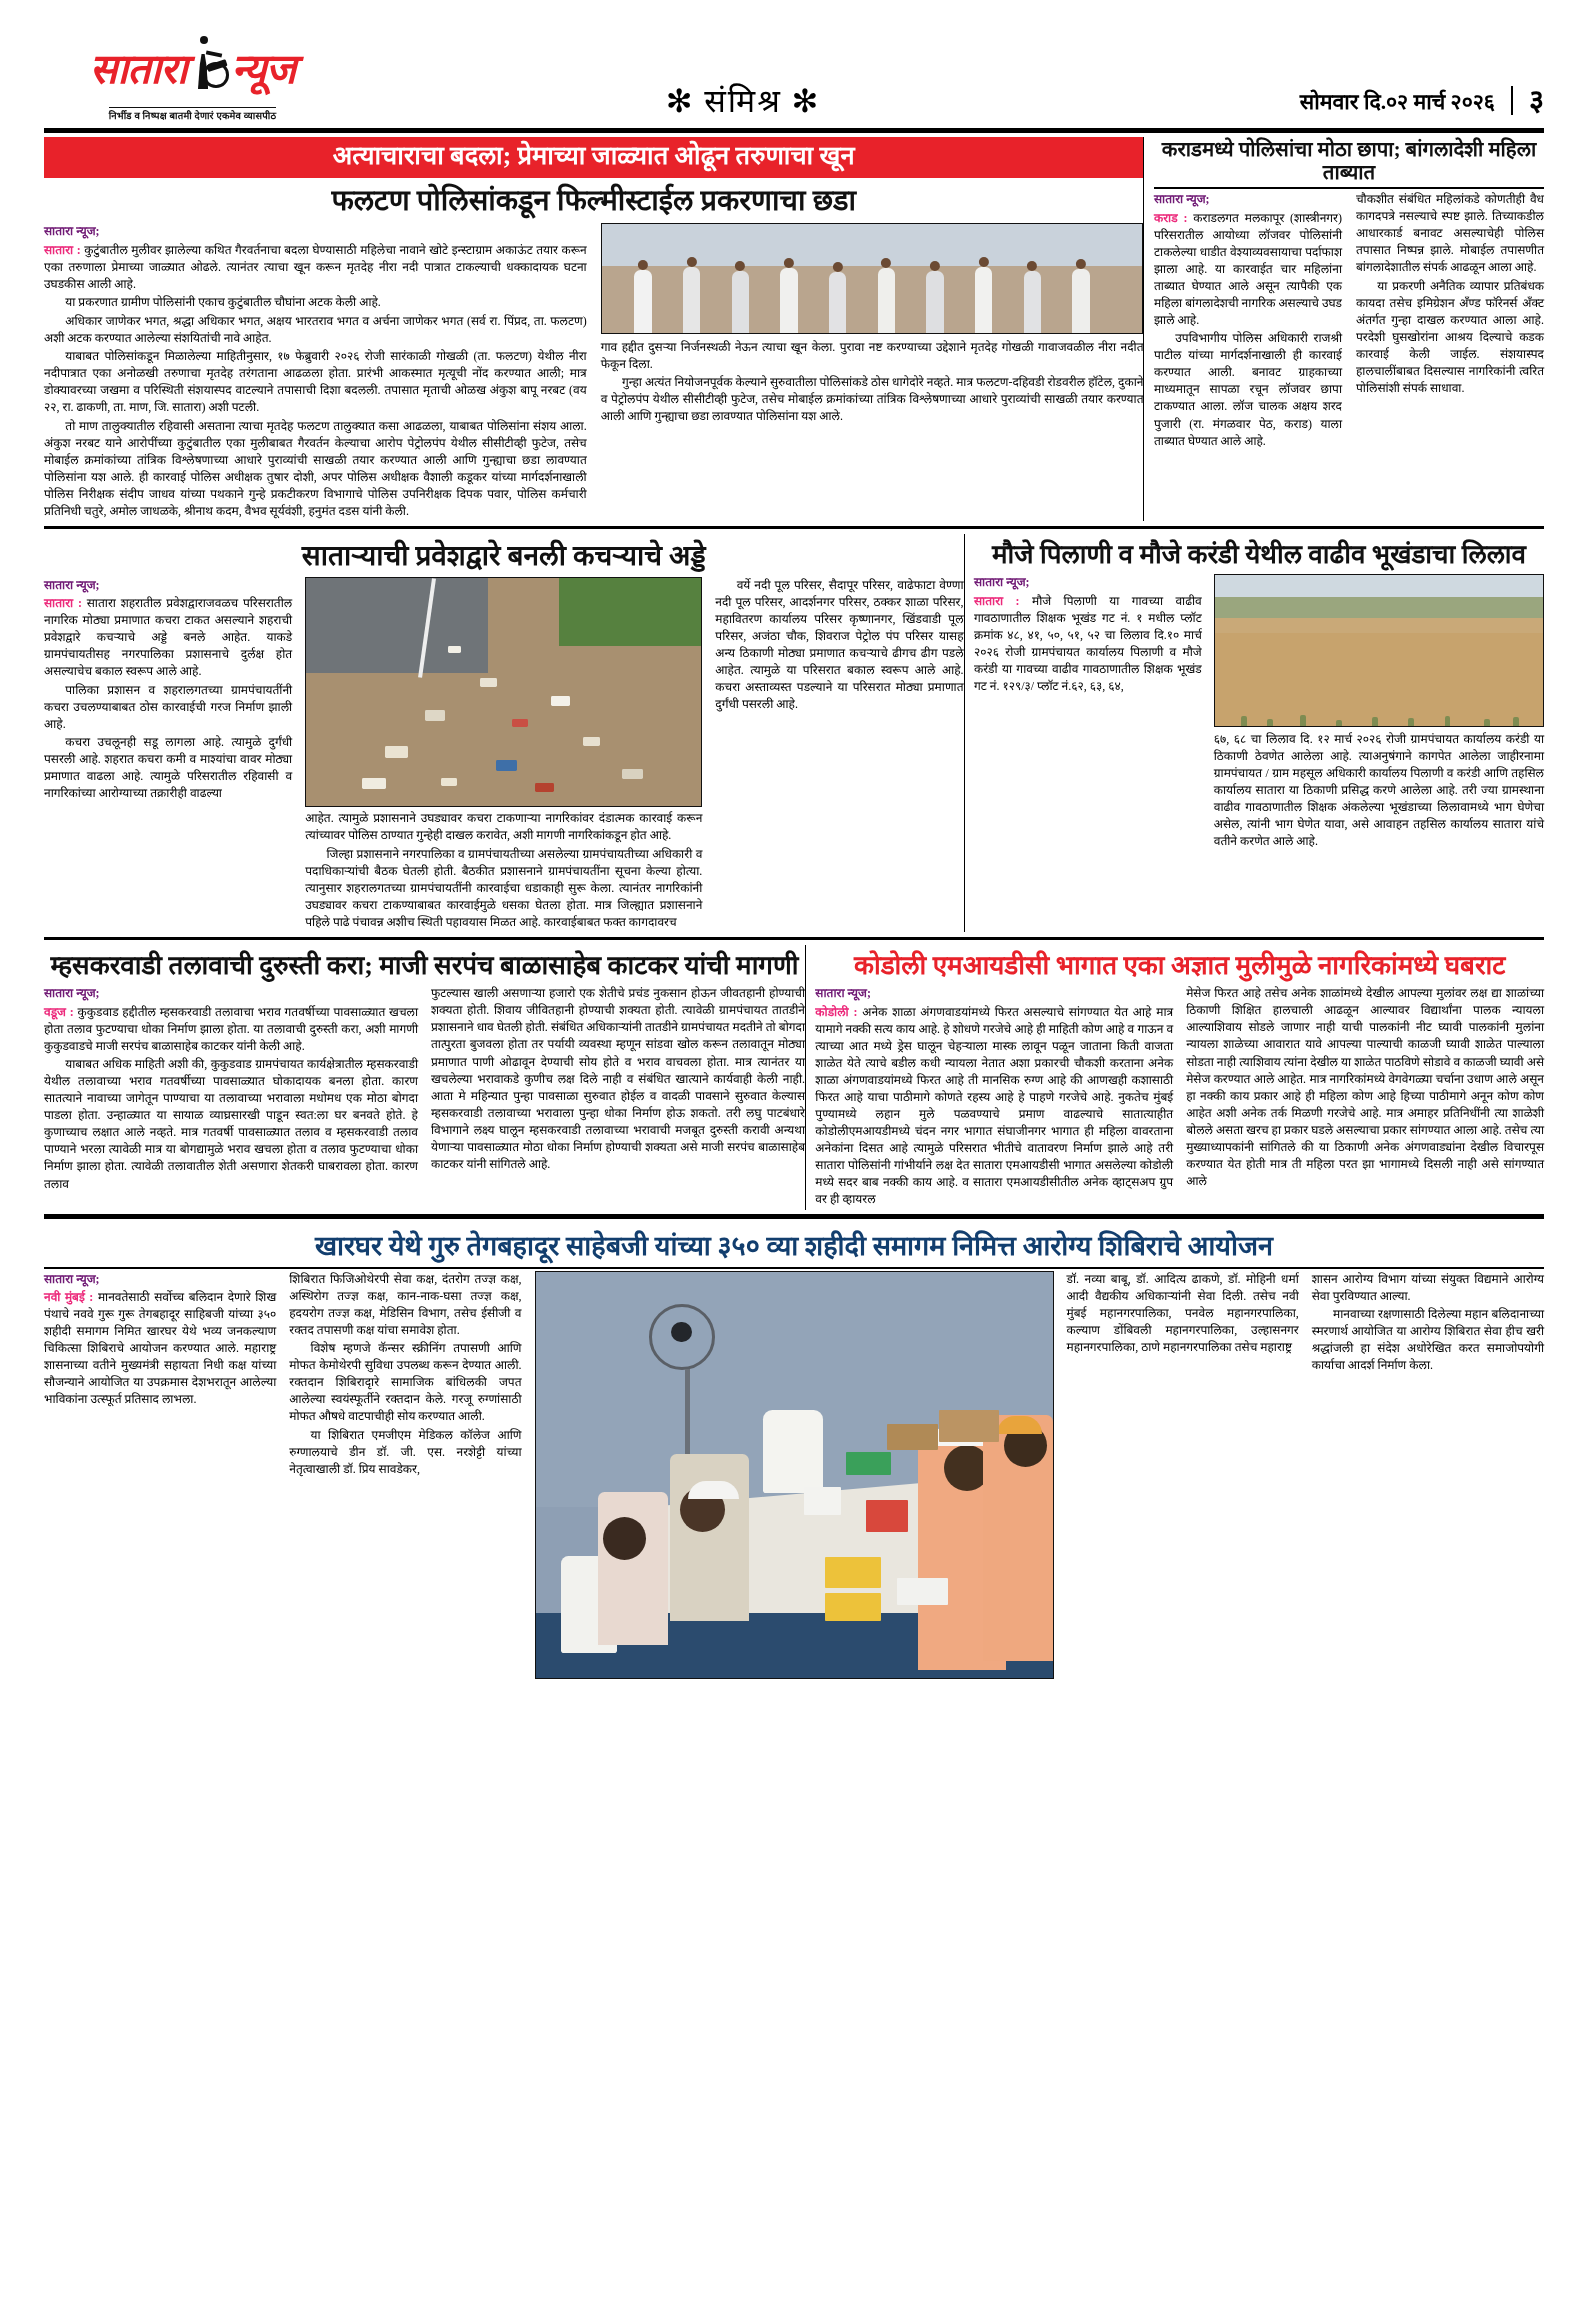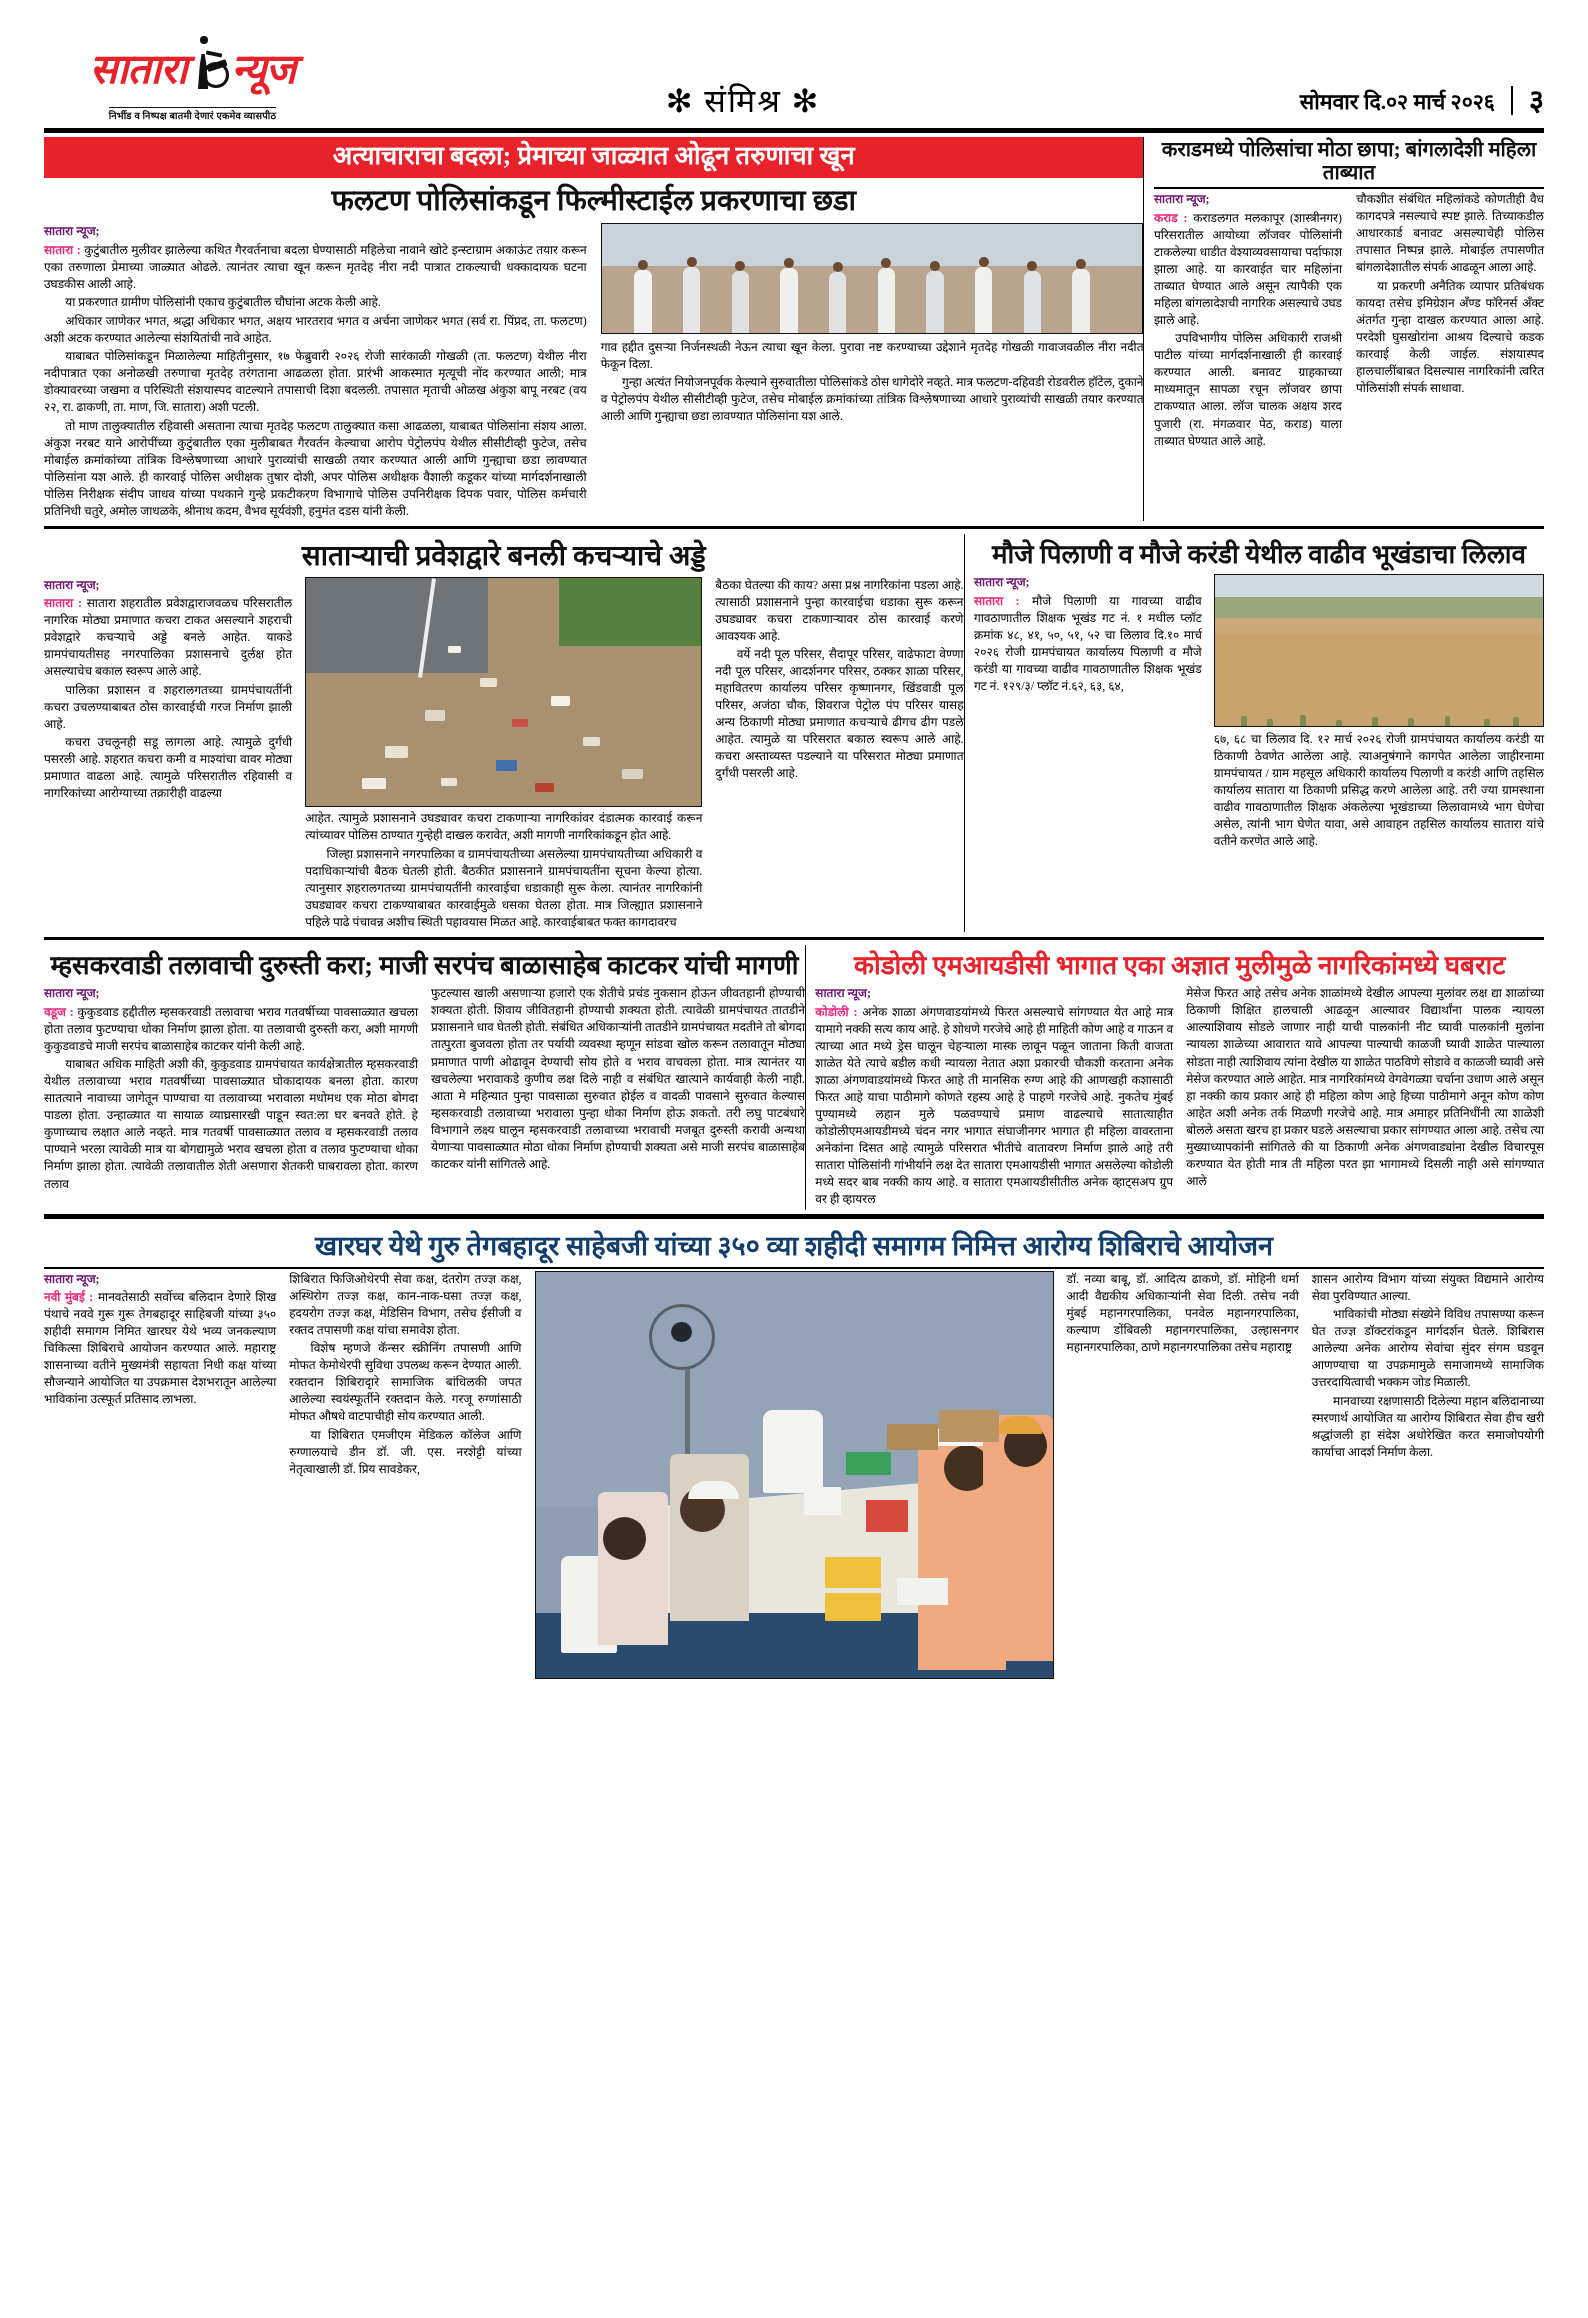--- a/index.html
+++ b/index.html
@@ -461,21 +461,20 @@
             <span class="litter" style="left:58%;top:90%;width:18.5px;height:9.3px;background:#b5422f;"></span>
             <span class="litter" style="left:34%;top:88%;width:16px;height:8.3px;background:#ece5d3;"></span>
           </div>
           <div class="body-text">
             <p class="noind">आहेत. त्यामुळे प्रशासनाने उघड्यावर कचरा टाकणाऱ्या नागरिकांवर दंडात्मक कारवाई करून त्यांच्यावर पोलिस ठाण्यात गुन्हेही दाखल करावेत, अशी मागणी नागरिकांकडून होत आहे.</p>
             <p>जिल्हा प्रशासनाने नगरपालिका व ग्रामपंचायतीच्या असलेल्या ग्रामपंचायतीच्या अधिकारी व पदाधिकाऱ्यांची बैठक घेतली होती. बैठकीत प्रशासनाने ग्रामपंचायतींना सूचना केल्या होत्या. त्यानुसार शहरालगतच्या ग्रामपंचायतींनी कारवाईचा धडाकाही सुरू केला. त्यानंतर नागरिकांनी उघड्यावर कचरा टाकण्याबाबत कारवाईमुळे धसका घेतला होता. मात्र जिल्ह्यात प्रशासनाने पहिले पाढे पंचावन्न अशीच स्थिती पहावयास मिळत आहे. कारवाईबाबत फक्त कागदावरच</p>
           </div>
         </div>
         <div class="s2-col">
           <div class="body-text">
-            <p class="noind">बैठका घेतल्या की काय? असा प्रश्न नागरिकांना पडला आहे. त्यासाठी प्रशासनाने पुन्हा कारवाईचा धडाका सुरू करून उघड्यावर कचरा टाकणाऱ्यावर ठोस कारवाई करणे आवश्यक आहे.</p>
             <p>वर्ये नदी पूल परिसर, सैदापूर परिसर, वाढेफाटा वेण्णा नदी पूल परिसर, आदर्शनगर परिसर, ठक्कर शाळा परिसर, महावितरण कार्यालय परिसर कृष्णानगर, खिंडवाडी पूल परिसर, अजंठा चौक, शिवराज पेट्रोल पंप परिसर यासह अन्य ठिकाणी मोठ्या प्रमाणात कचऱ्याचे ढीगच ढीग पडले आहेत. त्यामुळे या परिसरात बकाल स्वरूप आले आहे. कचरा अस्ताव्यस्त पडल्याने या परिसरात मोठ्या प्रमाणात दुर्गंधी पसरली आहे.</p>
           </div>
         </div>
       </div>
     </div>
 
     <div class="vrule"></div>
 
     <div class="sec2-right">
       <div class="hl hl-black s2r-headline">मौजे पिलाणी व मौजे करंडी येथील वाढीव भूखंडाचा लिलाव</div>
@@ -609,21 +608,20 @@
 
       <div class="s4-col">
         <div class="body-text">
           <p class="noind">डॉ. नव्या बाबू, डॉ. आदित्य ढाकणे, डॉ. मोहिनी धर्मा आदी वैद्यकीय अधिकाऱ्यांनी सेवा दिली. तसेच नवी मुंबई महानगरपालिका, पनवेल महानगरपालिका, कल्याण डोंबिवली महानगरपालिका, उल्हासनगर महानगरपालिका, ठाणे महानगरपालिका तसेच महाराष्ट्र</p>
         </div>
       </div>
 
       <div class="s4-col">
         <div class="body-text">
           <p class="noind">शासन आरोग्य विभाग यांच्या संयुक्त विद्यमाने आरोग्य सेवा पुरविण्यात आल्या.</p>
-          <p>भाविकांची मोठ्या संख्येने विविध तपासण्या करून घेत तज्ज्ञ डॉक्टरांकडून मार्गदर्शन घेतले. शिबिरास आलेल्या अनेक आरोग्य सेवांचा सुंदर संगम घडवून आणण्याचा या उपक्रमामुळे समाजामध्ये सामाजिक उत्तरदायित्वाची भक्कम जोड मिळाली.</p>
           <p>मानवाच्या रक्षणासाठी दिलेल्या महान बलिदानाच्या स्मरणार्थ आयोजित या आरोग्य शिबिरात सेवा हीच खरी श्रद्धांजली हा संदेश अधोरेखित करत समाजोपयोगी कार्याचा आदर्श निर्माण केला.</p>
         </div>
       </div>
     </div>
   </div>
 
 </div>
 
 
 </body></html>

